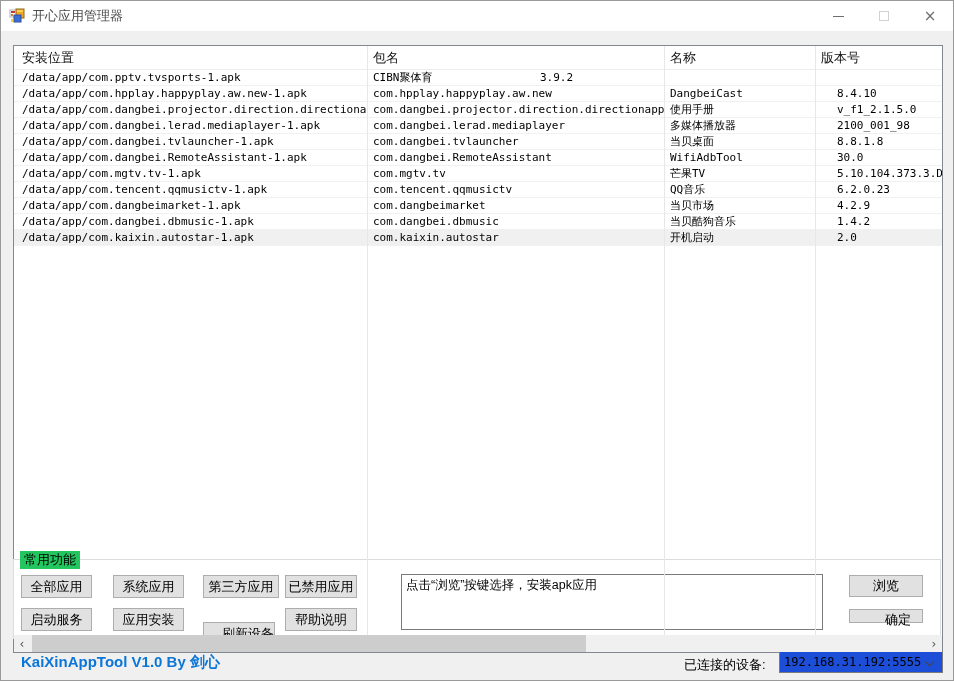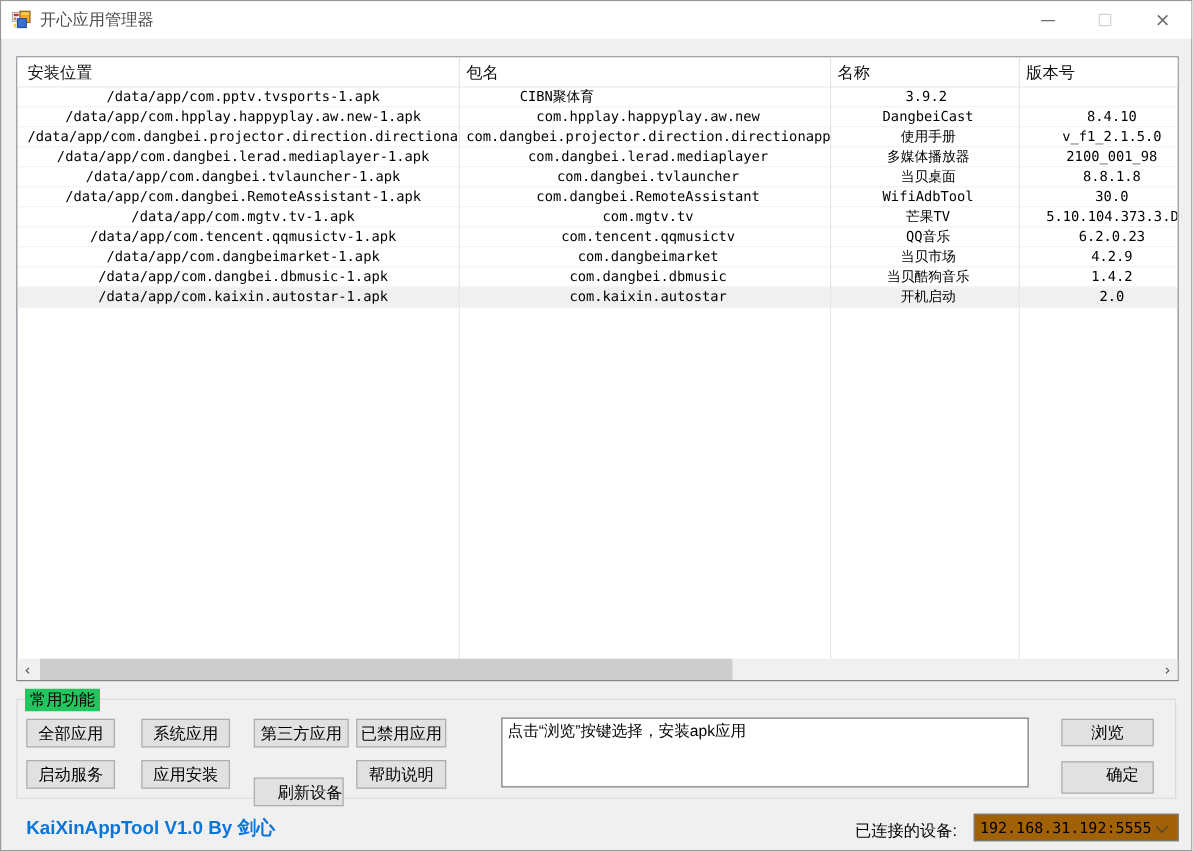--- a/index.html
+++ b/index.html
@@ -11,21 +11,21 @@
   .titlebar { position:absolute; top:0; left:0; right:0; height:30px; background:#ffffff; display:flex; align-items:center; }
   .app-icon { width:16px; height:16px; margin-left:8px; }
   .title-text { margin-left:7px; font-size:13px; color:#4c4c4c; }
   .win-controls { position:absolute; right:0; top:0; height:30px; display:flex; }
   .win-btn { width:46px; height:30px; display:flex; align-items:center; justify-content:center; cursor:default; }
   .min-glyph { width:11px; height:1px; background:#6e6e6e; }
   .max-glyph { width:10px; height:10px; border:1px solid #d2d2d2; }
   .close-glyph { font-size:15px; color:#6e6e6e; line-height:1; font-family:"DejaVu Sans", sans-serif; }
 
   
-  .listview { position:absolute; left:12px; top:44px; width:930px; height:500px; background:#ffffff; border:1px solid #828790;text-align:center; }
+  .listview { position:absolute; left:12px; top:44px; width:930px; height:608px; background:#ffffff; border:1px solid #828790; }
   .lv-header { position:relative; display:flex; height:24px; border-bottom:1px solid #ececec; z-index:2; background:#fff; }
   .lv-hcell { font-size:13px; color:#111; display:flex; align-items:center; overflow:hidden; white-space:nowrap; }
   .lv-body { position:absolute; top:24px; left:0; right:0; bottom:17px; overflow:hidden; }
   .lv-row { display:flex; height:16px; border-bottom:1px solid #f1f1f1; background:#fff; }
   .lv-row.selected { background:#f0f0f0; }
   .cell { font-family:"DejaVu Sans Mono", monospace; font-size:11px; color:#000; line-height:15px; white-space:nowrap; overflow:hidden; }
   .c0 { width:353px; padding-left:8px; }
   .c1 { width:297px; padding-left:6px; }
   .c2 { width:151px; padding-left:6px; }
   .c3 { flex:1; padding-left:22px; }
@@ -46,21 +46,21 @@
   .groupbox { position:absolute; left:12px; top:558px; width:928px; height:80px; border:1px solid #dcdcdc; }
   .groupbox-label { position:absolute; left:6px; top:-9px; background:#22c55e; padding:0 4px; font-size:13px; color:#000; }
 
   .push-btn { position:absolute; height:23px; background:#e1e1e1; border:1px solid #adadad; font-size:13px; color:#000; text-align:center; line-height:21px; cursor:default; font-family:"Liberation Sans", sans-serif; }
 
   .hint-box { position:absolute; left:400px; top:573px; width:422px; height:56px; background:#ffffff; border:1px solid #7a7a7a; font-size:12.5px; color:#000; padding:2px 4px; line-height:16px; overflow:hidden; }
 
   
   .branding { position:absolute; left:20px; top:652px; font-size:15px; font-weight:bold; }
   .device-label { position:absolute; left:683px; top:655px; font-size:13px; color:#000; }
-  .combobox { position:absolute; left:778px; top:650px; width:164px; height:22px; background:#a16207; border:1px solid #7a7a7a; }
+  .combobox { position:absolute; left:778px; top:650px; width:164px; height:22px; background:#1d4ed8; border:1px solid #7a7a7a; }
   .combo-value { position:absolute; left:4px; top:3px; font-family:"DejaVu Sans Mono", monospace; font-size:12px; color:#000; white-space:nowrap; }
   .combo-chev { position:absolute; right:9px; top:6px; width:7px; height:7px; border-right:1.4px solid #444; border-bottom:1.4px solid #444; transform:rotate(45deg); }
 </style>
 </head>
 <body>
 
 <div class="window">
 
   <div class="titlebar">
     <svg class="app-icon" viewBox="0 0 16 16">
@@ -180,21 +180,21 @@
       <div class="push-btn" style="left: 284px; top: 574px; width: 72px;">已禁用应用</div>
       <div class="push-btn" style="left: 20px; top: 607px; width: 71px;">启动服务</div>
       <div class="push-btn" style="left: 112px; top: 607px; width: 71px;">应用安装</div>
       <div class="push-btn" style="left: 202px; top: 621px; width: 72px; text-align: right;">刷新设备</div>
       <div class="push-btn" style="left: 284px; top: 607px; width: 72px;">帮助说明</div>
     </div>
 
   <div class="hint-box">点击“浏览”按键选择，安装apk应用</div>
 
   <div class="push-btn" style="left:848px; top:574px; width:74px; height:22px; line-height:20px;">浏览</div>
-  <div class="push-btn" style="left:848px; top:608px; width:74px; height:26px; line-height:20px;padding-left:24px;">确定</div>
+  <div class="push-btn" style="left:848px; top:608px; width:74px; height:14px; line-height:20px;padding-left:24px;">确定</div>
 
   <div class="branding" style="color: rgb(11, 118, 216);">KaiXinAppTool V1.0 By 剑心</div>
   <div class="device-label">已连接的设备:</div>
   <div class="combobox">
     <span class="combo-value">192.168.31.192:5555</span>
     <span class="combo-chev"></span>
   </div>
 
 </div>
 

